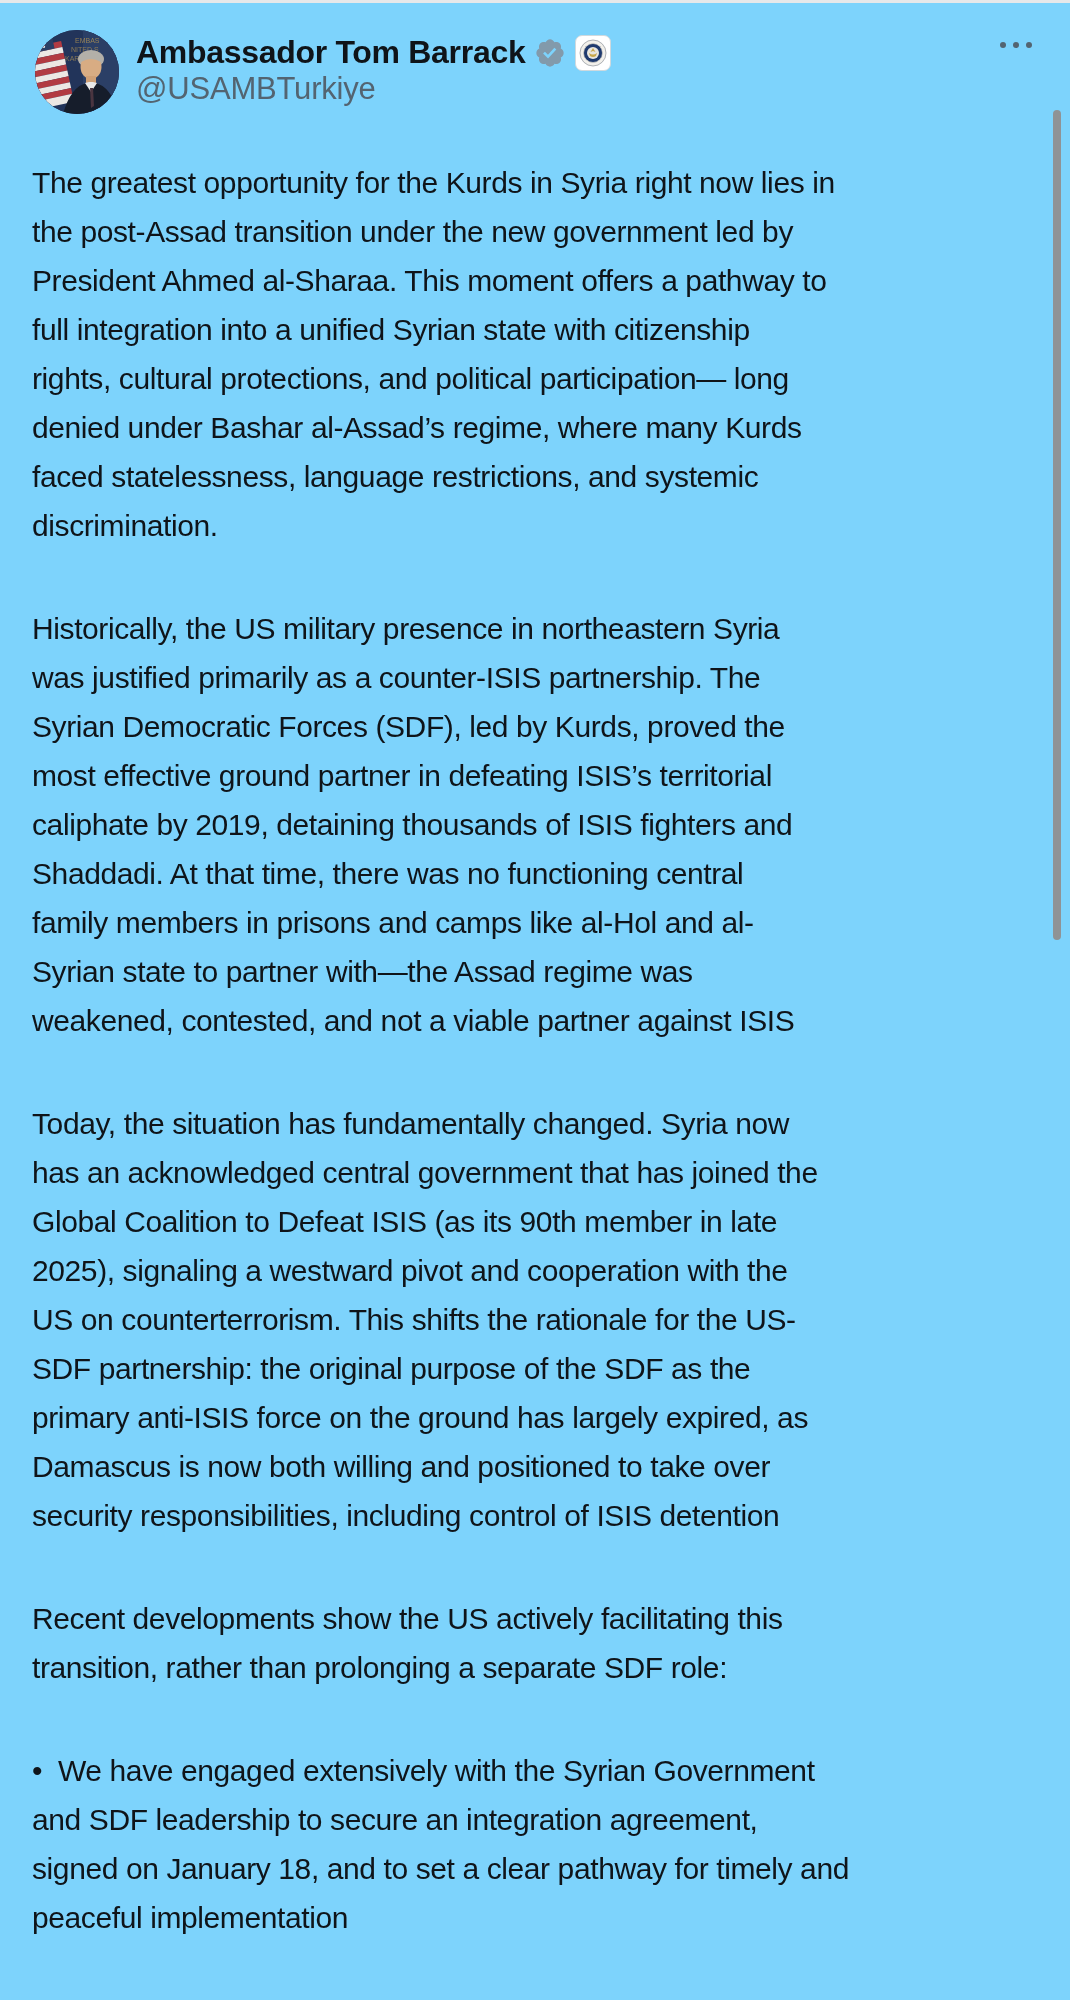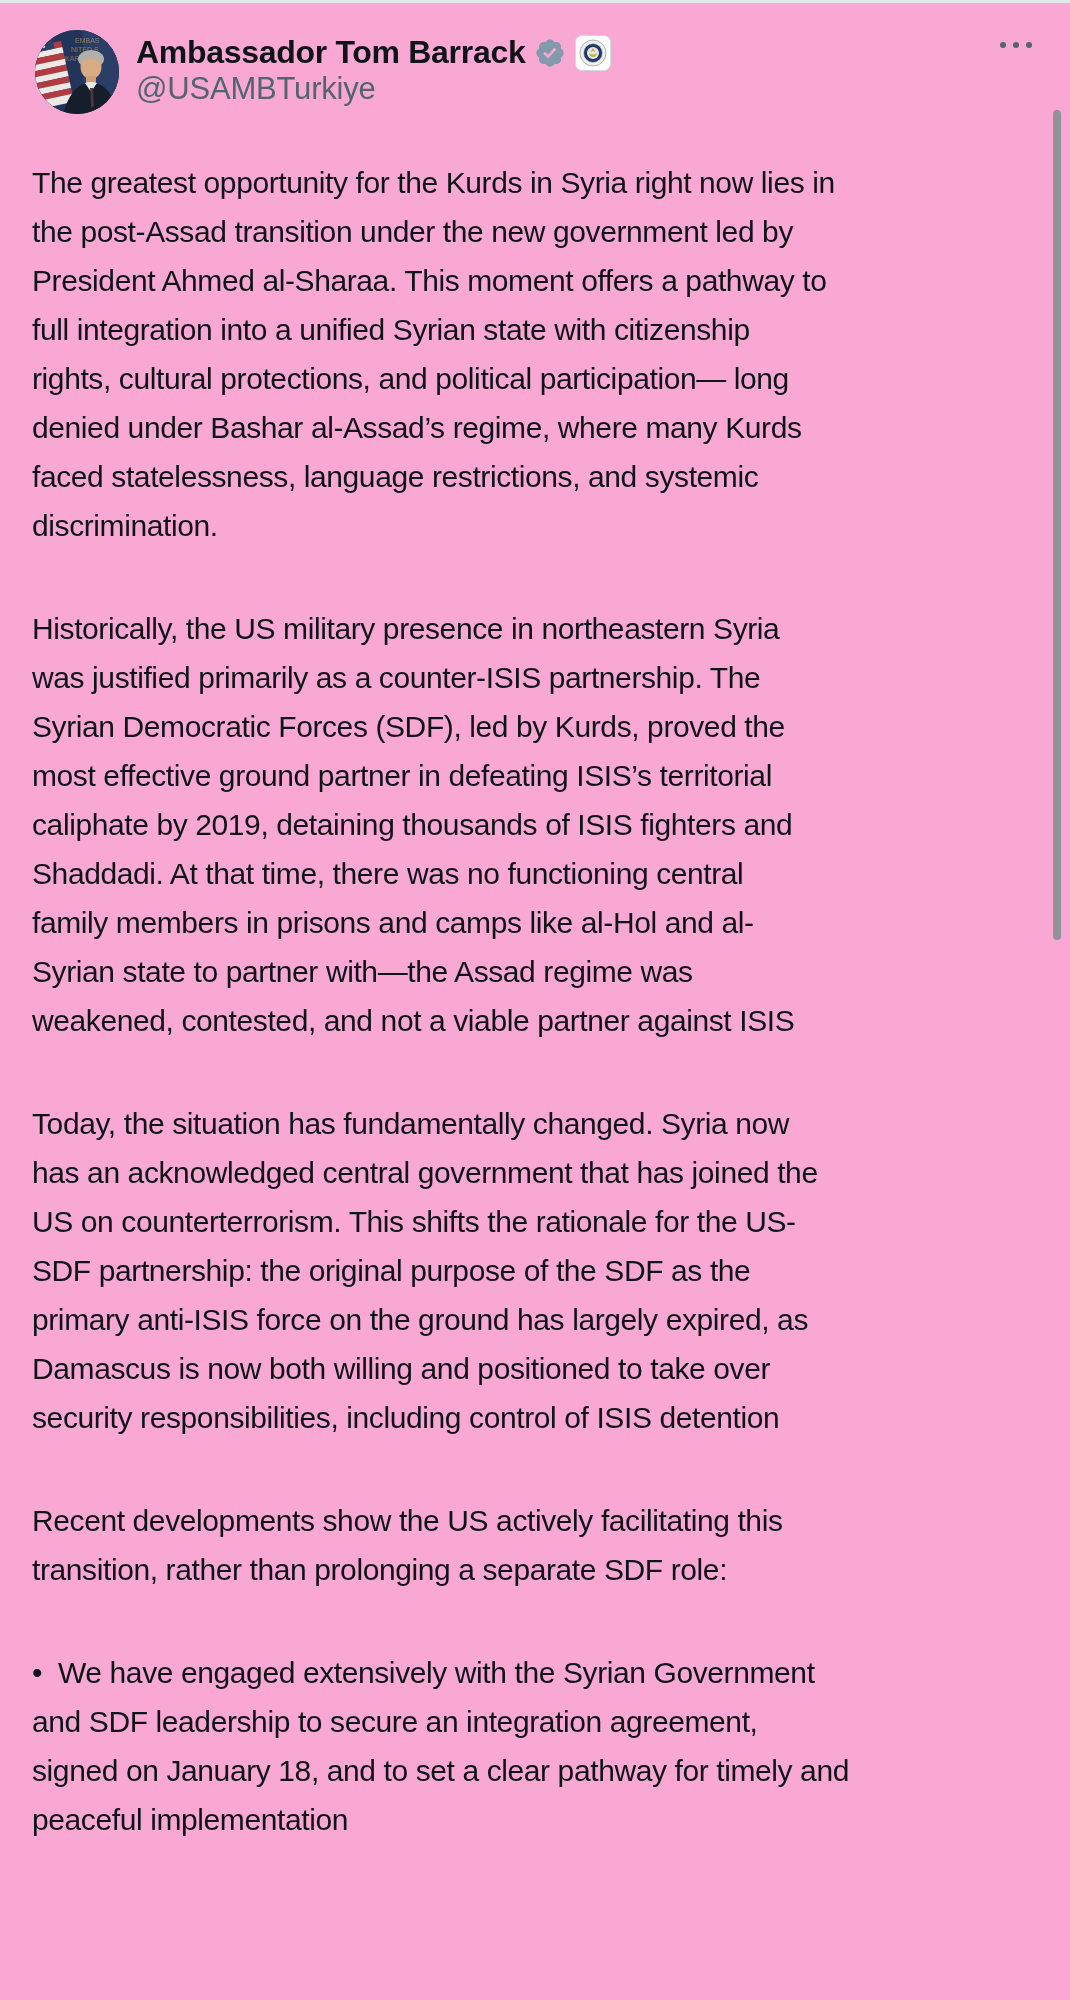--- a/index.html
+++ b/index.html
@@ -1,16 +1,16 @@
 <!DOCTYPE html>
 <html><head>
 <meta charset="utf-8">
 <style>
   html,body{margin:0;padding:0;background:#fff;}
-  .page{position:relative;width:1070px;height:2000px;background:#f9a8d4;overflow:hidden;
+  .page{position:relative;width:1070px;height:2000px;background:#7dd3fc;overflow:hidden;
         font-family:"Liberation Sans",sans-serif;}
   .top-divider{position:absolute;top:0;left:0;width:1070px;height:3px;background:#e7e8ea;}
   .header{position:absolute;top:30px;left:35px;width:997px;display:flex;align-items:flex-start;}
   .avatar{width:84px;height:84px;border-radius:50%;overflow:hidden;flex:none;background:#24385c;}
   .avatar svg{display:block;}
   .id-block{margin-left:17px;padding-top:4px;min-width:0;}
   .name-row{display:flex;align-items:center;gap:9px;}
   .display-name{font-size:32px;font-weight:bold;color:#0f1419;letter-spacing:-0.3px;white-space:nowrap;}
   .verified{width:32px;height:32px;display:inline-flex;}
   .verified svg{width:32px;height:32px;}
@@ -122,20 +122,22 @@
         <div class="tline">most effective ground partner in defeating ISIS’s territorial</div>
         <div class="tline">caliphate by 2019, detaining thousands of ISIS fighters and</div>
         <div class="tline">Shaddadi. At that time, there was no functioning central</div>
         <div class="tline">family members in prisons and camps like al-Hol and al-</div>
         <div class="tline">Syrian state to partner with—the Assad regime was</div>
         <div class="tline">weakened, contested, and not a viable partner against ISIS</div>
       </div>
     <div class="para">
         <div class="tline">Today, the situation has fundamentally changed. Syria now</div>
         <div class="tline">has an acknowledged central government that has joined the</div>
+        <div class="tline">Global Coalition to Defeat ISIS (as its 90th member in late</div>
+        <div class="tline">2025), signaling a westward pivot and cooperation with the</div>
         <div class="tline">US on counterterrorism. This shifts the rationale for the US-</div>
         <div class="tline">SDF partnership: the original purpose of the SDF as the</div>
         <div class="tline">primary anti-ISIS force on the ground has largely expired, as</div>
         <div class="tline">Damascus is now both willing and positioned to take over</div>
         <div class="tline">security responsibilities, including control of ISIS detention</div>
       </div>
     <div class="para tight">
         <div class="tline">Recent developments show the US actively facilitating this</div>
         <div class="tline">transition, rather than prolonging a separate SDF role:</div>
       </div>

